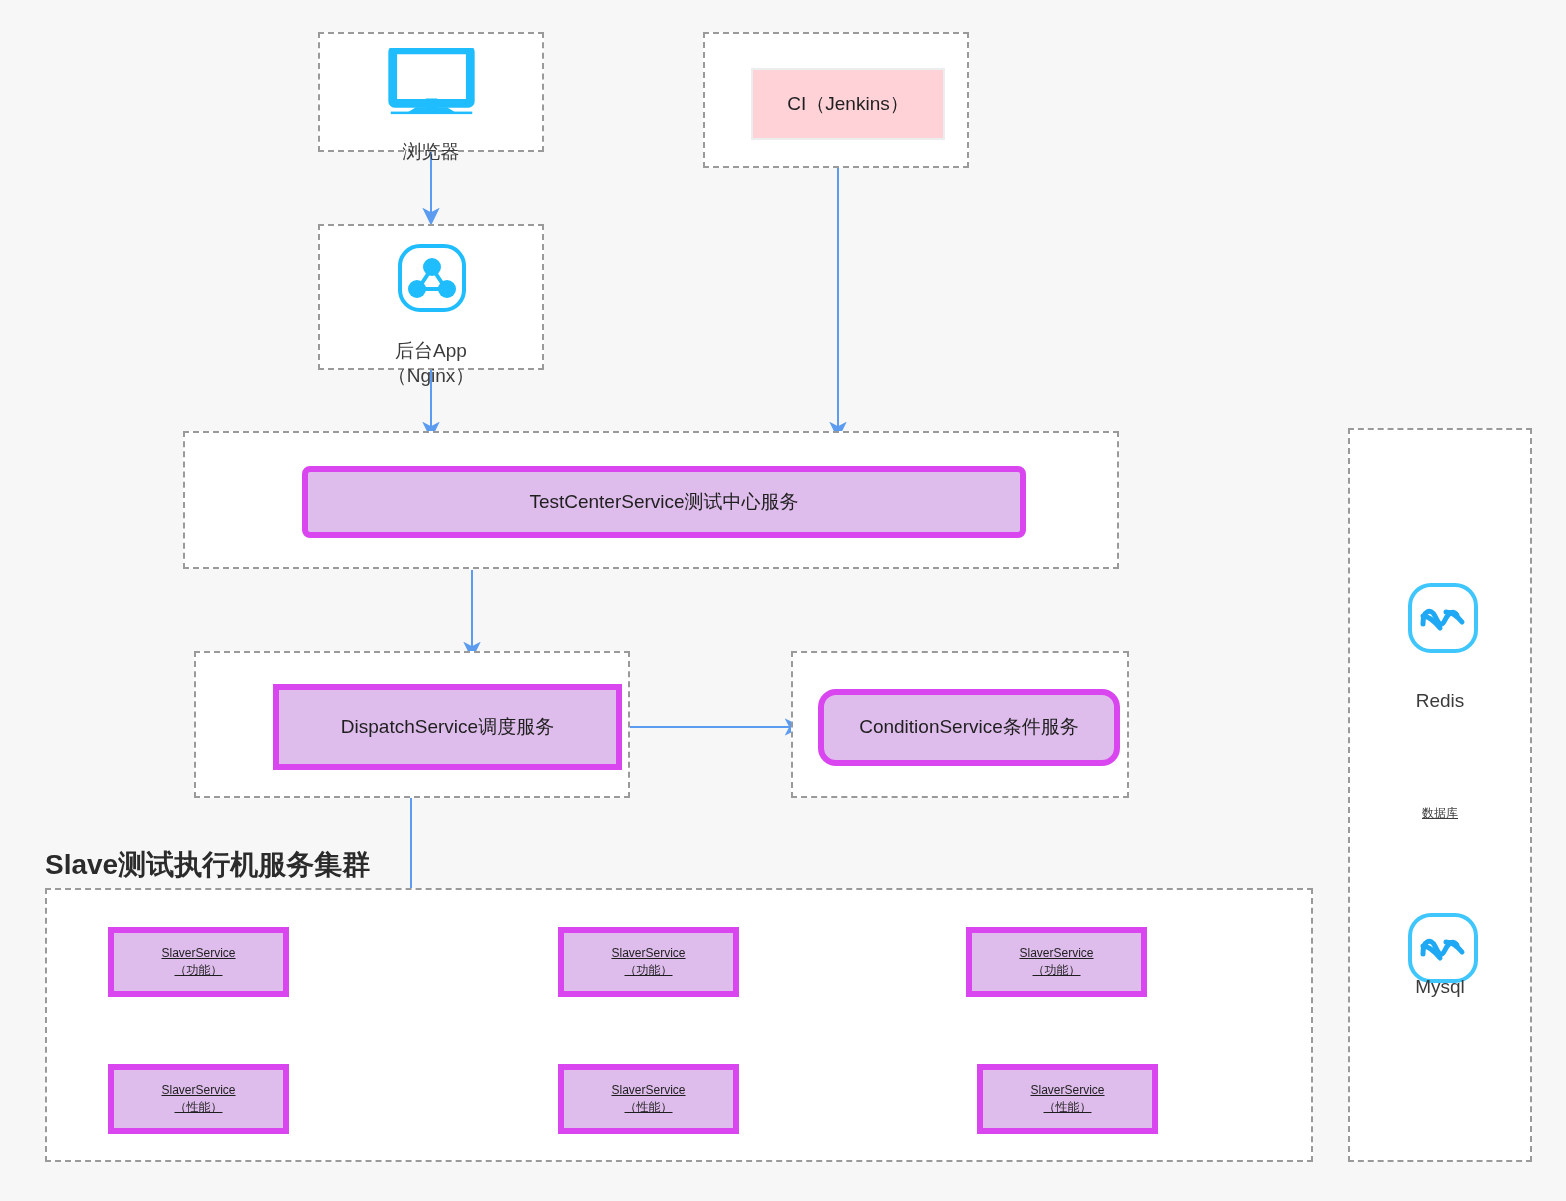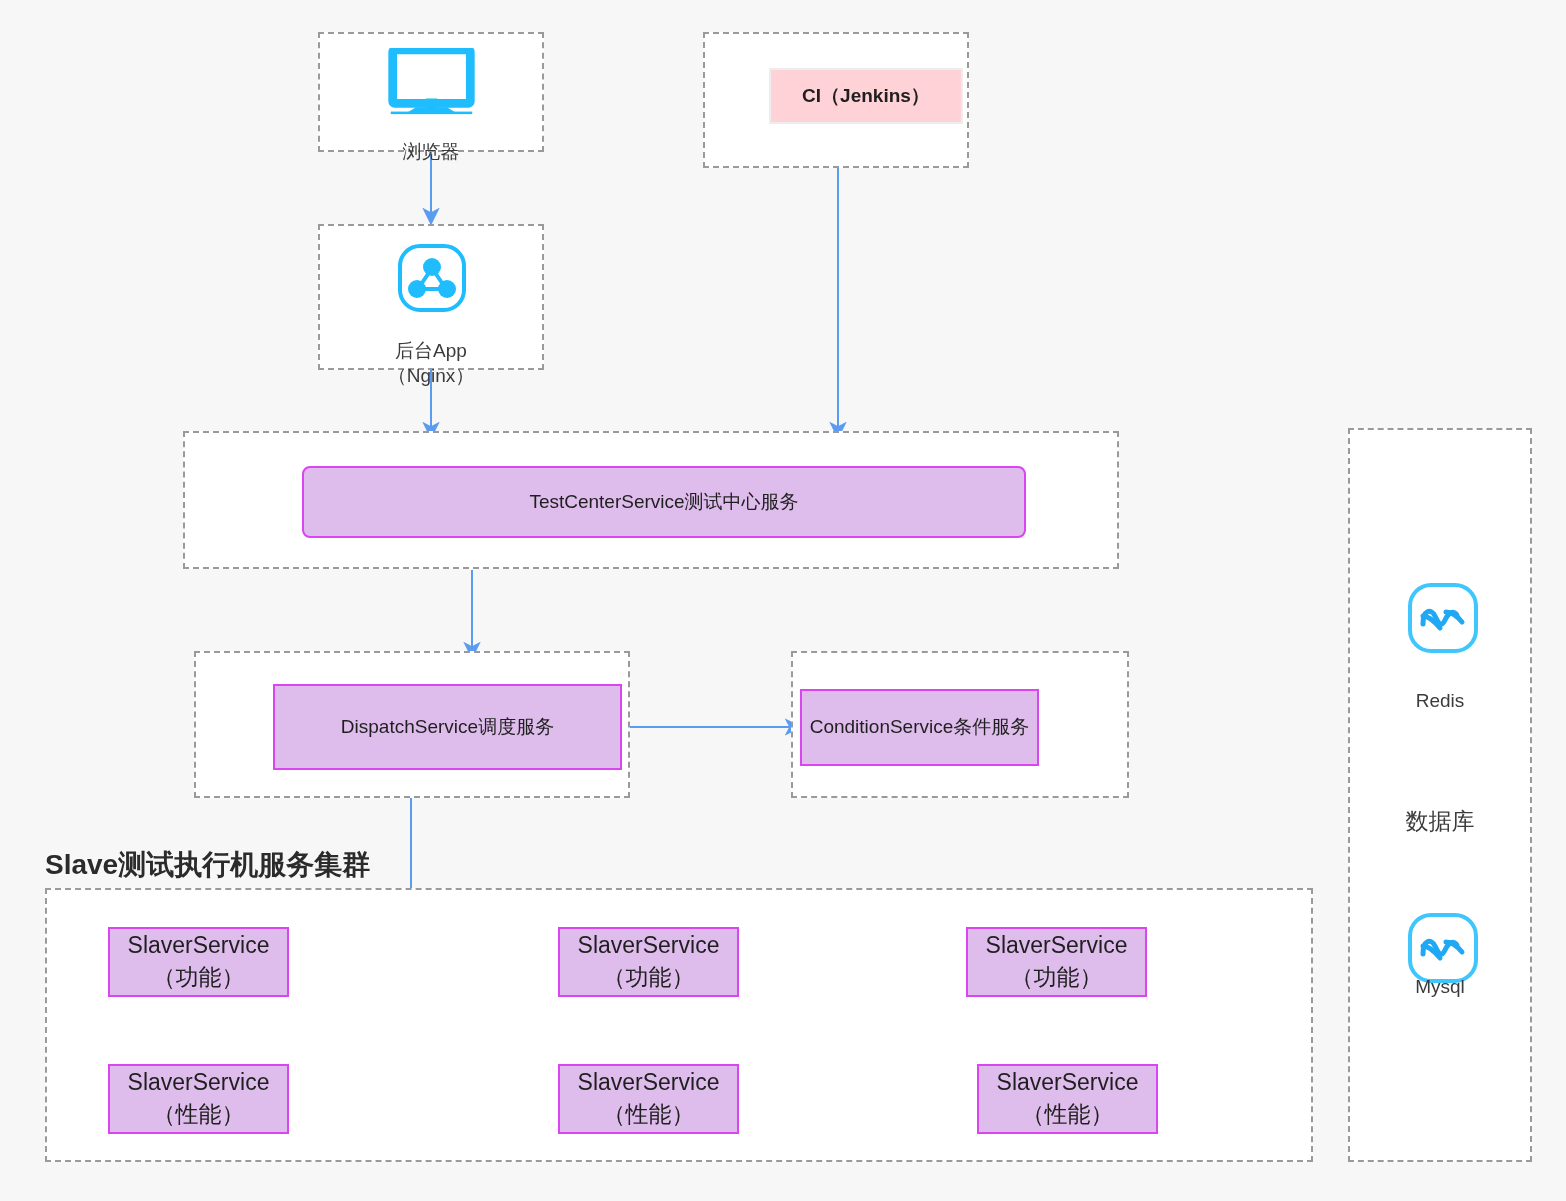--- a/index.html
+++ b/index.html
@@ -33,21 +33,21 @@
     display: flex;
     align-items: center;
     justify-content: center;
     text-align: center;
     color: #1f1f1f;
     line-height: 1.38;
     white-space: pre-line;
   }
   .node.purple {
     background: #debceb;
-    border: 2px solid #d946ef;
+    border: 6px solid #d946ef;
   }
   .node.pink {
     background: #ffd2d8;
     border: 2px solid #ededed;
   }
   .node.rounded { border-radius: 8px; }
 
   
   .icontile {
     position: absolute;
@@ -71,21 +71,21 @@
     white-space: pre-line;
   }
   .ftext.bold { font-weight: bold; }
 
   
   .conn { position: absolute; overflow: visible; }
 
   
   .fs20 { font-size: 28px; }
   .fs19 { font-size: 19px; }
-  .fs18 { font-size: 23px; }
+  .fs18 { font-size: 12px; text-decoration: underline; }
 </style>
 </head>
 <body>
 
 <div id="canvas">
 
   <svg class="conn" style="left:0; top:0; width:1566px; height:1201px;">
     <defs>
       <marker id="ah" markerWidth="10" markerHeight="10" refX="4.2" refY="5" orient="auto" markerUnits="strokeWidth">
         <path d="M0,0.6 L9,5 L0,9.4 L2.3,5 Z" fill="#5b9bf0"></path>
@@ -124,21 +124,21 @@
       <rect x="10" y="2" width="80" height="55" rx="2" fill="none" stroke="#1fbdfd" stroke-width="9"></rect>
       <rect x="44" y="52" width="12" height="10" fill="#1fbdfd"></rect>
       <path d="M26,66 L74,66 L66,61 L34,61 Z" fill="#1fbdfd"></path>
       <rect x="8" y="65.5" width="84" height="2.6" fill="#1fbdfd"></rect>
     </svg>
   </div>
   <div class="iconlabel fs19" style="left:318px; top:119px; width:226px;">浏览器</div>
 
   <div class="dgroup" style="left:703px; top:32px; width:266px; height:136px;"></div>
 
-  <div class="node pink fs19" style="left:769px; top:68px; width:194px; height:56px;font-weight:bold;">CI（Jenkins）</div>
+  <div class="node pink fs19" style="left:751px; top:68px; width:194px; height:72px;">CI（Jenkins）</div>
 
   <div class="dgroup" style="left:318px; top:224px; width:226px; height:146px;"></div>
 
   <div class="icontile" style="left:397px; top:243px; width:70px; height:70px;">
     <svg viewBox="0 0 70 70" width="70" height="70" aria-hidden="true">
       <rect x="3" y="3" width="64" height="64" rx="20" fill="none" stroke="#1fbdfd" stroke-width="4"></rect>
       <path d="M35,25 L21,46 M35,25 L49,46 M21,46 L49,46" fill="none" stroke="#1fbdfd" stroke-width="4"></path>
       <circle cx="35" cy="24" r="9" fill="#1fbdfd"></circle>
       <circle cx="20" cy="46" r="9" fill="#1fbdfd"></circle>
       <circle cx="50" cy="46" r="9" fill="#1fbdfd"></circle>
@@ -150,21 +150,21 @@
   <div class="dgroup" style="left:183px; top:431px; width:936px; height:138px;"></div>
 
   <div class="node purple rounded fs19" style="left:302px; top:466px; width:724px; height:72px;">TestCenterService测试中心服务</div>
 
   <div class="dgroup" style="left:194px; top:651px; width:436px; height:147px;"></div>
 
   <div class="node purple fs19" style="left:273px; top:684px; width:349px; height:86px;">DispatchService调度服务</div>
 
   <div class="dgroup" style="left:791px; top:651px; width:338px; height:147px;"></div>
 
-  <div class="node purple fs19" style="left:800px; top:689px; width:239px; height:77px;">ConditionService条件服务</div>
+  <div class="node purple fs19" style="left:818px; top:689px; width:302px; height:77px;border-radius:18px;">ConditionService条件服务</div>
 
   <div class="ftext bold fs20" style="left:45px; top:846px;">Slave测试执行机服务集群</div>
 
   <div class="dgroup" style="left:45px; top:888px; width:1268px; height:274px;"></div>
 
   <div class="node purple fs18" style="left:108px; top:927px; width:181px; height:70px;">SlaverService
 （功能）</div>
   <div class="node purple fs18" style="left:558px; top:927px; width:181px; height:70px;">SlaverService
 （功能）</div>
   <div class="node purple fs18" style="left:966px; top:927px; width:181px; height:70px;">SlaverService

